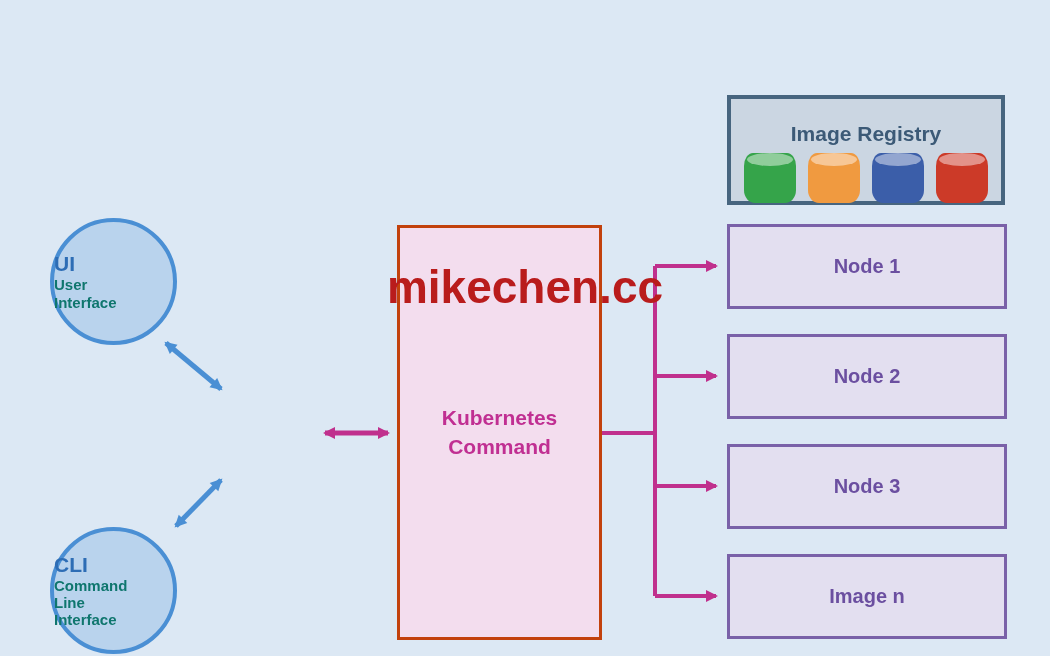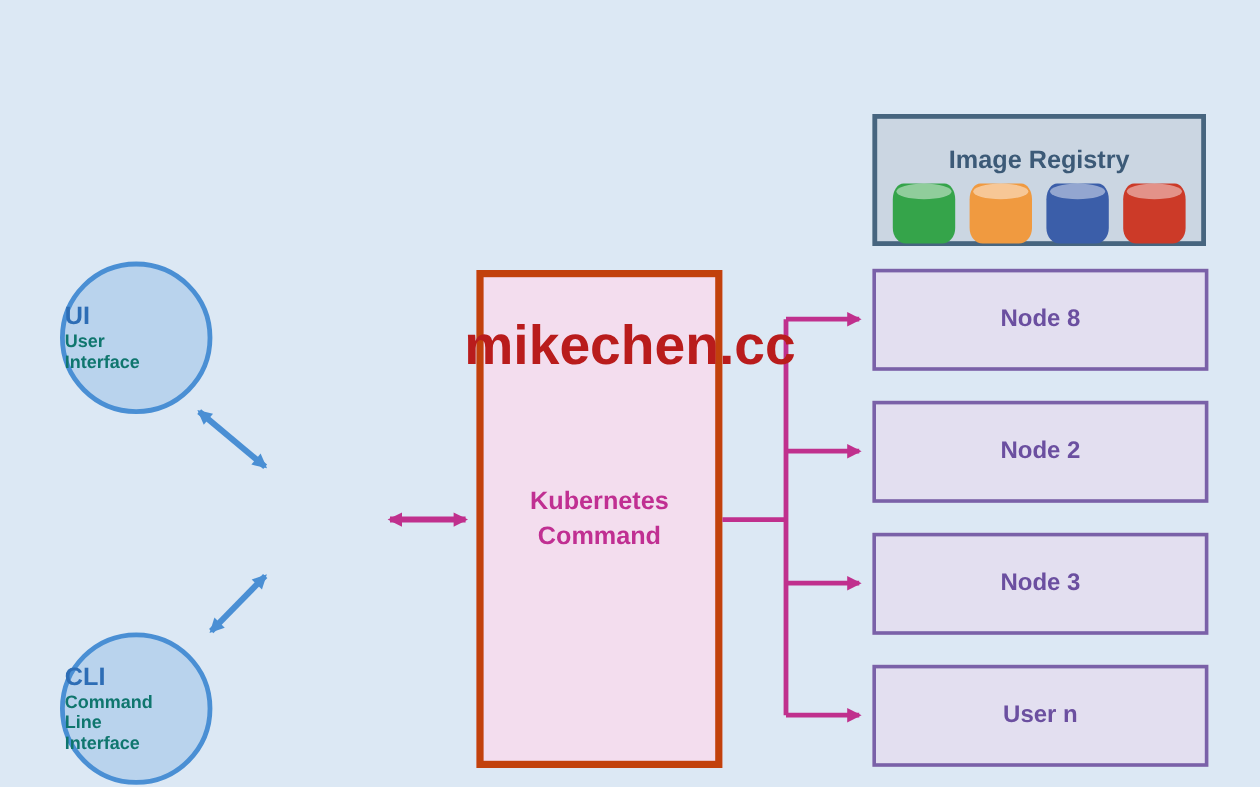--- a/index.html
+++ b/index.html
@@ -91,21 +91,21 @@
   }
   .api-label { color: #ffffff; font-weight: bold; font-size: 19px; }
   
   .master {
     position: absolute;
     left: 397px;
     top: 225px;
     width: 205px;
     height: 415px;
     background: #f3ddee;
-    border: 6px solid #c2410c;
+    border: 3px solid #c2410c;
     display: flex;
     align-items: center;
     justify-content: center;
   }
   .master-label {
     text-align: center;
     color: #c02f92;
     font-weight: bold;
     font-size: 21px;
     line-height: 1.35;
@@ -178,30 +178,30 @@
 
 
   <div class="master">
     <div class="master-label">
       <div>Kubernetes</div>
       <div>Command</div>
     </div>
   </div>
 
   <div class="node node-1">
-    <span class="node-label">Node 8</span>
+    <span class="node-label">Node 1</span>
   </div>
   <div class="node node-2">
     <span class="node-label">Node 2</span>
   </div>
   <div class="node node-3">
     <span class="node-label">Node 3</span>
   </div>
   <div class="node node-n">
-    <span class="node-label">User n</span>
+    <span class="node-label">Image n</span>
   </div>
 
   <svg class="arrows" width="1050" height="656" viewBox="0 0 1050 656">
     <defs>
       <marker id="arrow-blue" markerWidth="14" markerHeight="14" refX="11" refY="7" orient="auto-start-reverse" markerUnits="userSpaceOnUse">
         <path d="M1,1 L13,7 L1,13 Z" fill="#4a8fd4"></path>
       </marker>
       <marker id="arrow-magenta" markerWidth="14" markerHeight="14" refX="11" refY="7" orient="auto-start-reverse" markerUnits="userSpaceOnUse">
         <path d="M1,1 L13,7 L1,13 Z" fill="#c0308d"></path>
       </marker>

